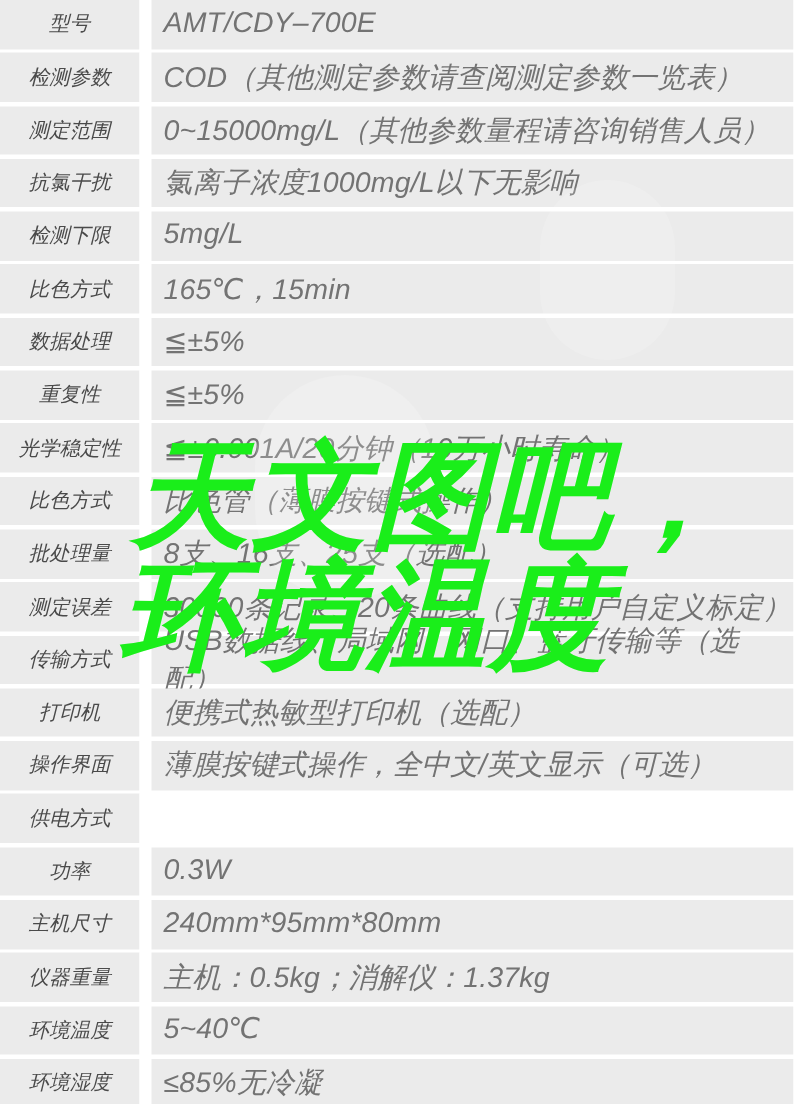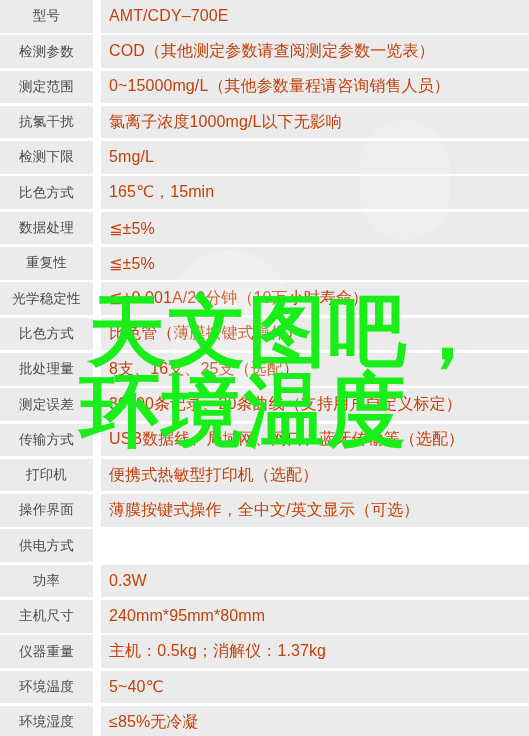--- a/index.html
+++ b/index.html
@@ -14,20 +14,21 @@
     font-family: "Liberation Sans", "DejaVu Sans", sans-serif;
     position: relative;
   }
 
   #spec-table {
     width: 529px;
     height: 736px;
     position: relative;
     box-sizing: border-box;
     background: #ffffff;
+    font-style: italic;
   }
 
   .spec-row {
     display: flex;
     width: 100%;
     height: 35.3px;
     align-items: stretch;
     box-sizing: border-box;
     background: #ffffff;
   }
@@ -52,22 +53,22 @@
     min-width: 8px;
     background: #ffffff;
   }
 
   .spec-value {
     flex: 1 1 auto;
     background: #ebebeb;
     display: flex;
     align-items: center;
     justify-content: flex-start;
-    font-size: 16px;
-    color: #c2410c;
+    font-size: 19px;
+    color: #737373;
     padding-left: 8px;
     letter-spacing: 0.1px;
     box-sizing: border-box;
     height: 32.6px;
   }
 
   
   #watermark {
     position: absolute;
     left: 0;

